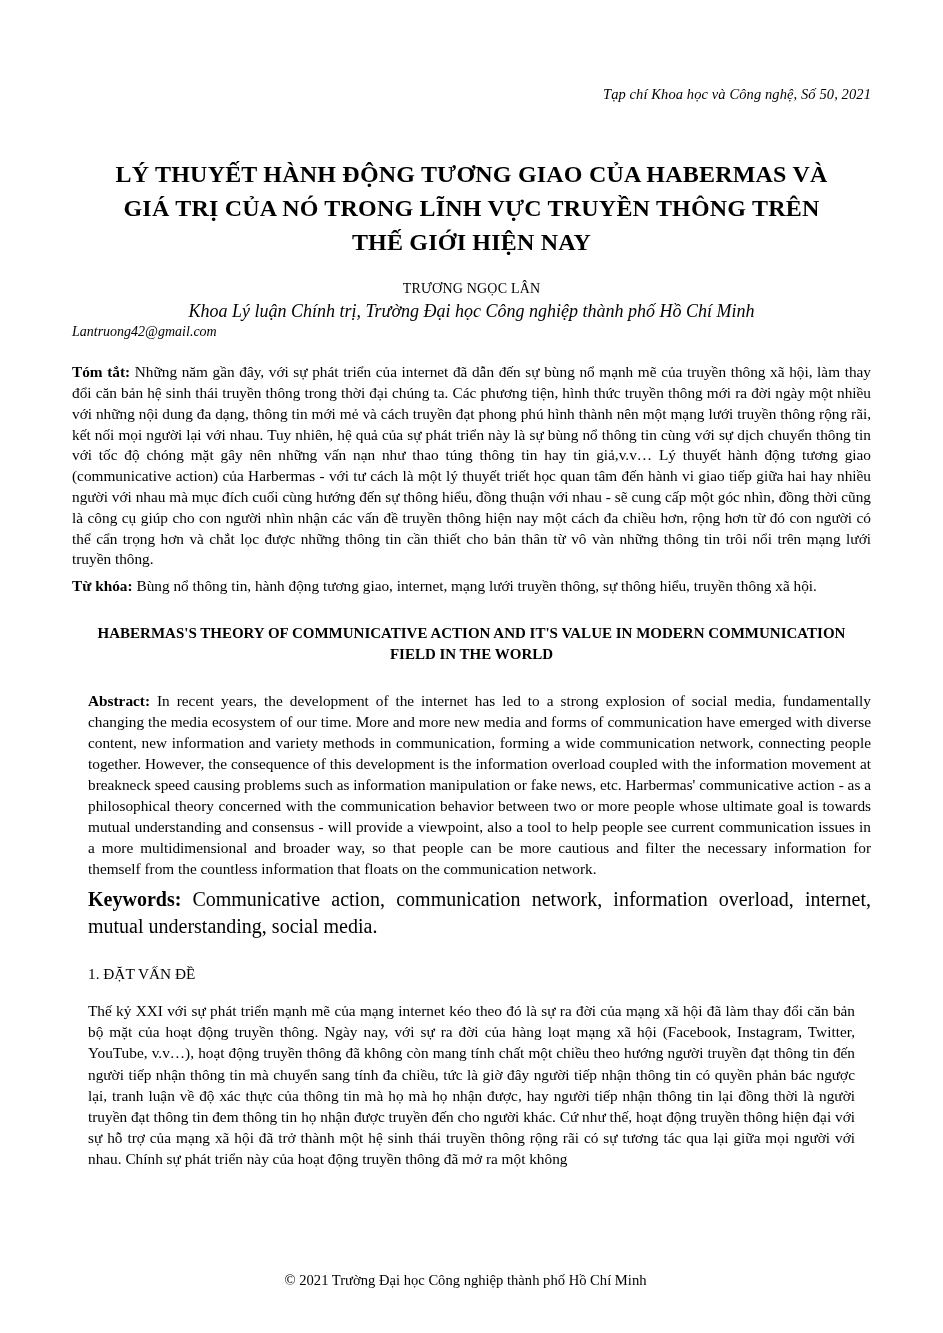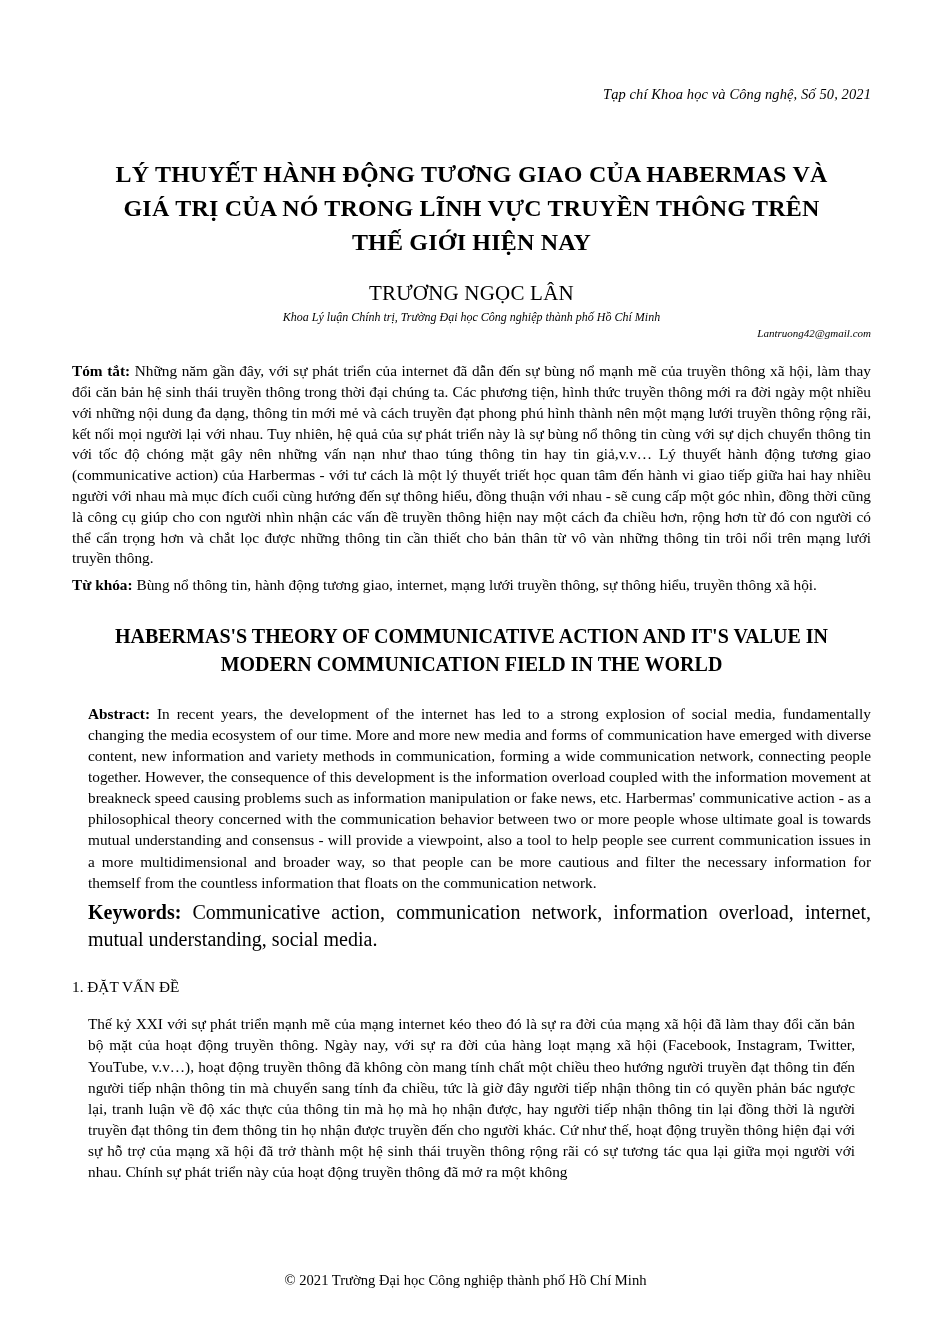--- a/index.html
+++ b/index.html
@@ -34,33 +34,33 @@
   .title {
     text-align: center;
     font-weight: bold;
     font-size: 24px;
     line-height: 1.42;
     margin: 0 40px 22px 40px;
     letter-spacing: 0.2px;
   }
   .author {
     text-align: center;
-    font-size: 21px;
+    font-size: 14px;
     margin: 0 0 4px 0;
     letter-spacing: 0.2px;
   }
   .affiliation {
     text-align: center;
-    font-size: 12px;
+    font-size: 18px;
     font-style: italic;
     margin: 0 0 2px 0;
   }
   .email {
-    text-align: right;
-    font-size: 11px;
+    text-align: left;
+    font-size: 14px;
     font-style: italic;
     margin: 0 0 22px 0;
   }
   .abstract-vi {
     font-size: 15.3px;
     line-height: 1.36;
     text-align: justify;
     margin: 0 0 6px 0;
   }
   .keywords-vi {
@@ -68,40 +68,40 @@
     line-height: 1.36;
     text-align: justify;
     margin: 0 0 26px 0;
   }
   .lbl {
     font-weight: bold;
   }
   .title-en {
     text-align: center;
     font-weight: bold;
-    font-size: 20px;
+    font-size: 15px;
     line-height: 1.42;
     margin: 0 18px 24px 18px;
   }
   .abstract-en {
     font-size: 15.3px;
     line-height: 1.38;
     text-align: justify;
     margin: 0 0 6px 16px;
   }
   .keywords-en {
     font-size: 20px;
     line-height: 1.38;
     text-align: justify;
     margin: 0 0 22px 16px;
   }
   .section-heading {
     font-size: 15.3px;
     line-height: 1.4;
-    margin: 0 0 4px 0;
+    margin: 0 0 4px 16px;
   }
   .body-para {
     font-size: 15.3px;
     line-height: 1.38;
     text-align: justify;
     margin: 16px;
   }
   .footer {
     position: absolute;
     left: 0;

